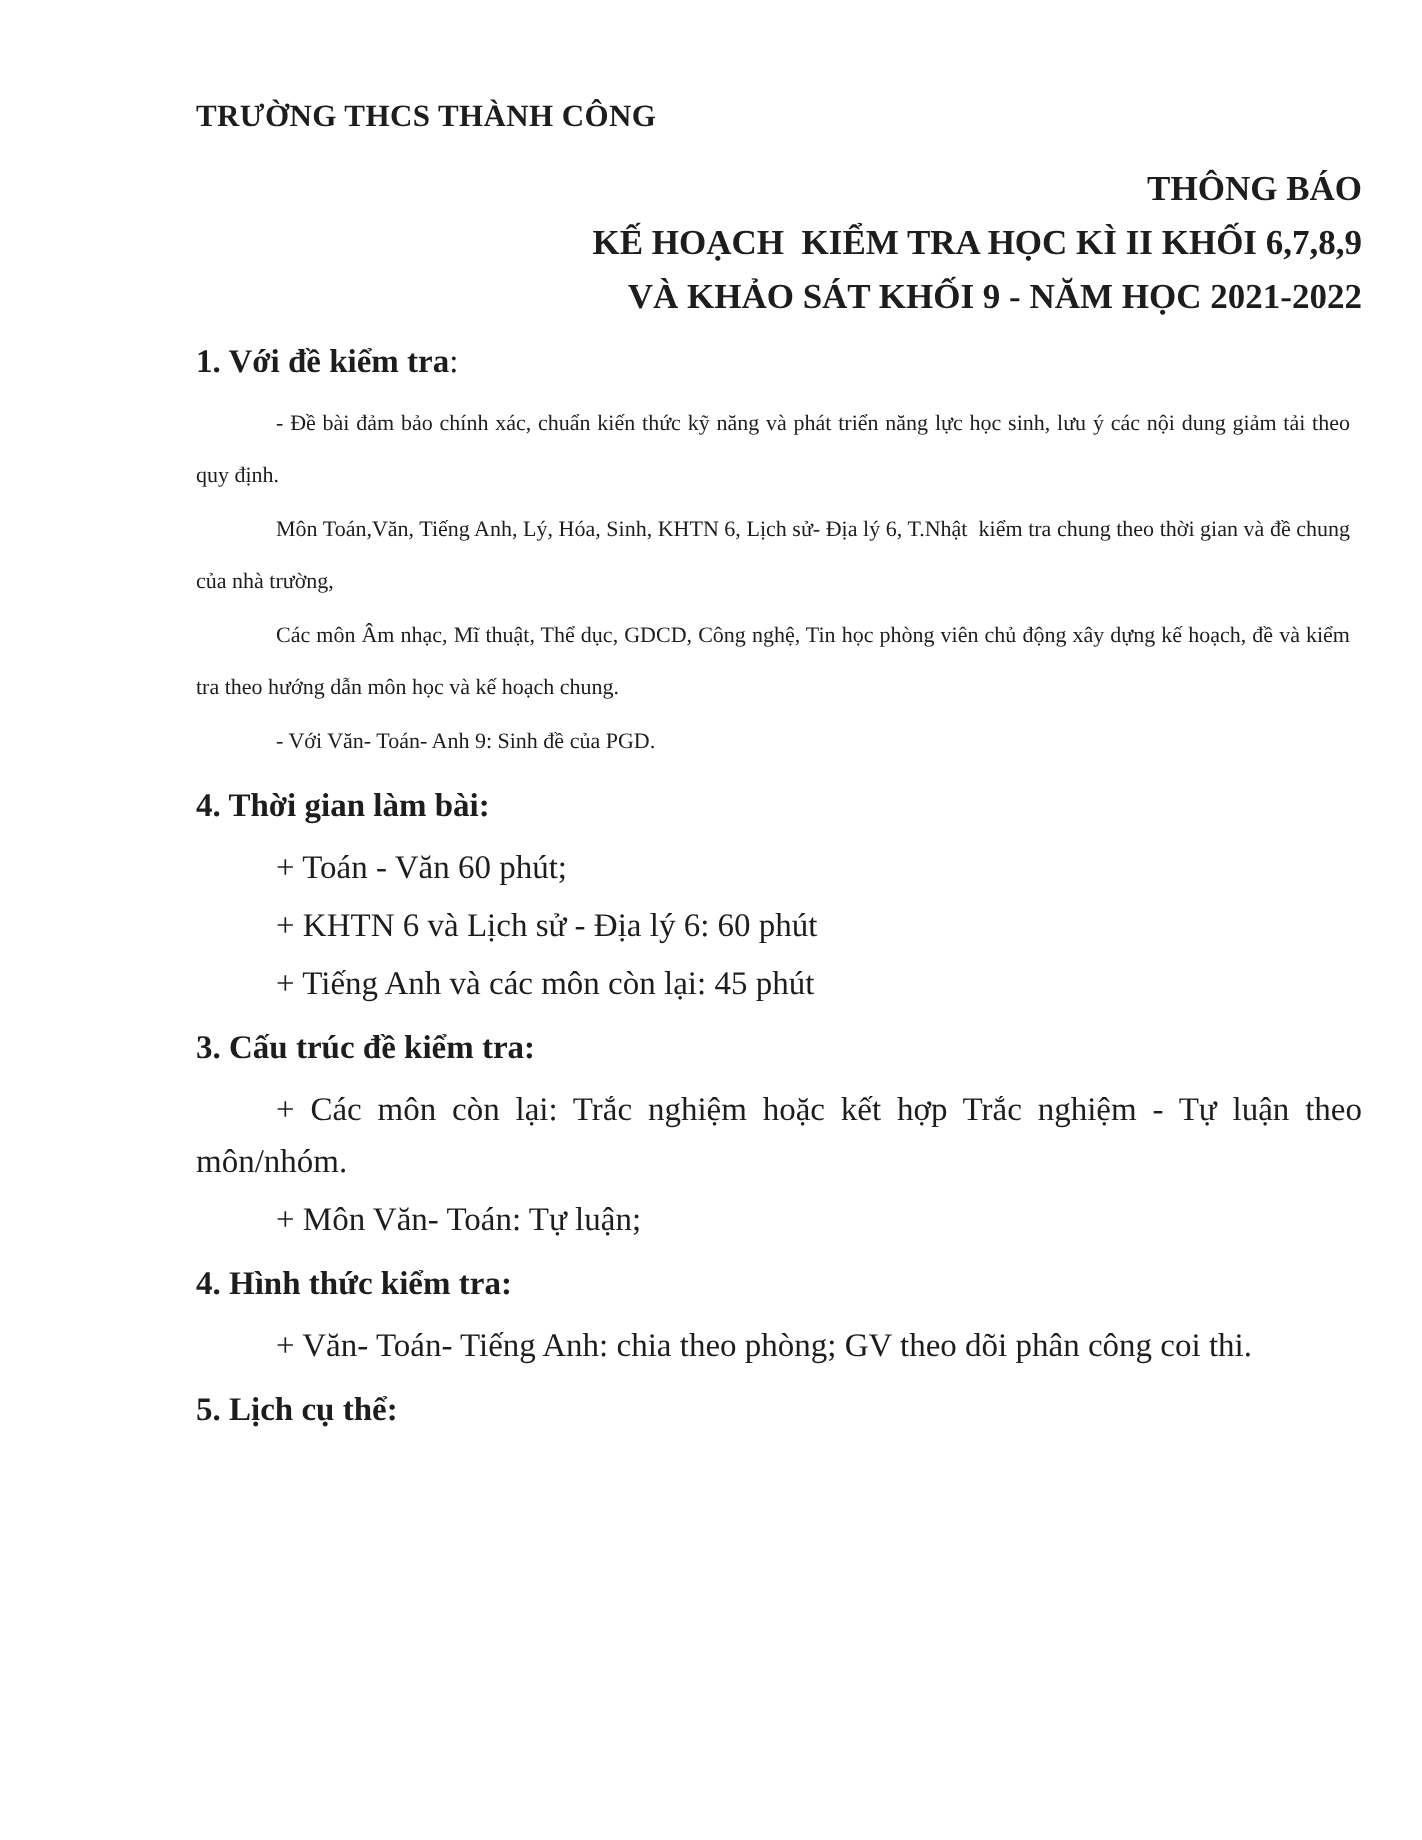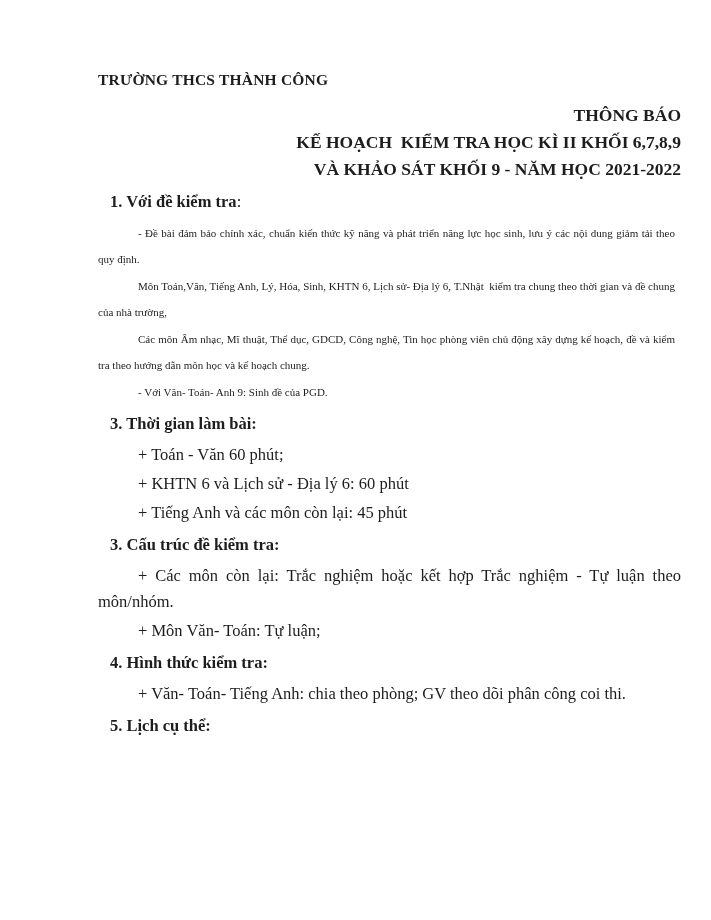--- a/index.html
+++ b/index.html
@@ -8,21 +8,21 @@
     background: #ffffff;
   }
   .page {
     position: relative;
     width: 711px;
     height: 920px;
     box-sizing: border-box;
     background: #ffffff;
     color: #1d1d1d;
     font-family: "Liberation Serif", "DejaVu Serif", serif;
-    padding: 69px 30px 20px 98px;
+    padding: 48px 30px 20px 98px;
     overflow: hidden;
   }
   .school {
     margin: 0;
     font-weight: bold;
     font-size: 15.5px;
     line-height: 22px;
     letter-spacing: 0.2px;
     white-space: pre-wrap;
   }
@@ -31,21 +31,21 @@
     text-align: right;
   }
   .titles p {
     margin: 0;
     font-weight: bold;
     font-size: 17.5px;
     line-height: 27px;
     white-space: pre-wrap;
   }
   .sec-heading {
-    margin: 6px 0 5px 12px;
+    margin: 6px 0 5px 0;
     font-size: 16.5px;
     line-height: 26px;
     font-weight: bold;
     white-space: pre-wrap;
   }
   .sec-heading .plain {
     font-weight: normal;
   }
   .para {
     margin: 0 6px 1px 0;
@@ -77,21 +77,21 @@
     <p>VÀ KHẢO SÁT KHỐI 9 - NĂM HỌC 2021-2022</p>
   </div>
 
   <p class="sec-heading"><span>1. Với đề kiểm tra</span><span class="plain">:</span></p>
 
   <p class="para">- Đề bài đảm bảo chính xác, chuẩn kiến thức kỹ năng và phát triển năng lực học sinh, lưu ý các nội dung giảm tải theo quy định.</p>
   <p class="para">Môn Toán,Văn, Tiếng Anh, Lý, Hóa, Sinh, KHTN 6, Lịch sử- Địa lý 6, T.Nhật  kiểm tra chung theo thời gian và đề chung của nhà trường,</p>
   <p class="para">Các môn Âm nhạc, Mĩ thuật, Thể dục, GDCD, Công nghệ, Tin học phòng viên chủ động xây dựng kế hoạch, đề và kiểm tra theo hướng dẫn môn học và kế hoạch chung.</p>
   <p class="para">- Với Văn- Toán- Anh 9: Sinh đề của PGD.</p>
 
-  <p class="sec-heading">3. Thời gian làm bài:</p>
+  <p class="sec-heading">4. Thời gian làm bài:</p>
   <p class="item">+ Toán - Văn 60 phút;</p>
   <p class="item">+ KHTN 6 và Lịch sử - Địa lý 6: 60 phút</p>
   <p class="item">+ Tiếng Anh và các môn còn lại: 45 phút</p>
 
   <p class="sec-heading">3. Cấu trúc đề kiểm tra:</p>
   <p class="item">+ Các môn còn lại: Trắc nghiệm hoặc kết hợp Trắc nghiệm - Tự luận theo môn/nhóm.</p>
   <p class="item">+ Môn Văn- Toán: Tự luận;</p>
 
   <p class="sec-heading">4. Hình thức kiểm tra:</p>
   <p class="item">+ Văn- Toán- Tiếng Anh: chia theo phòng; GV theo dõi phân công coi thi.</p>

